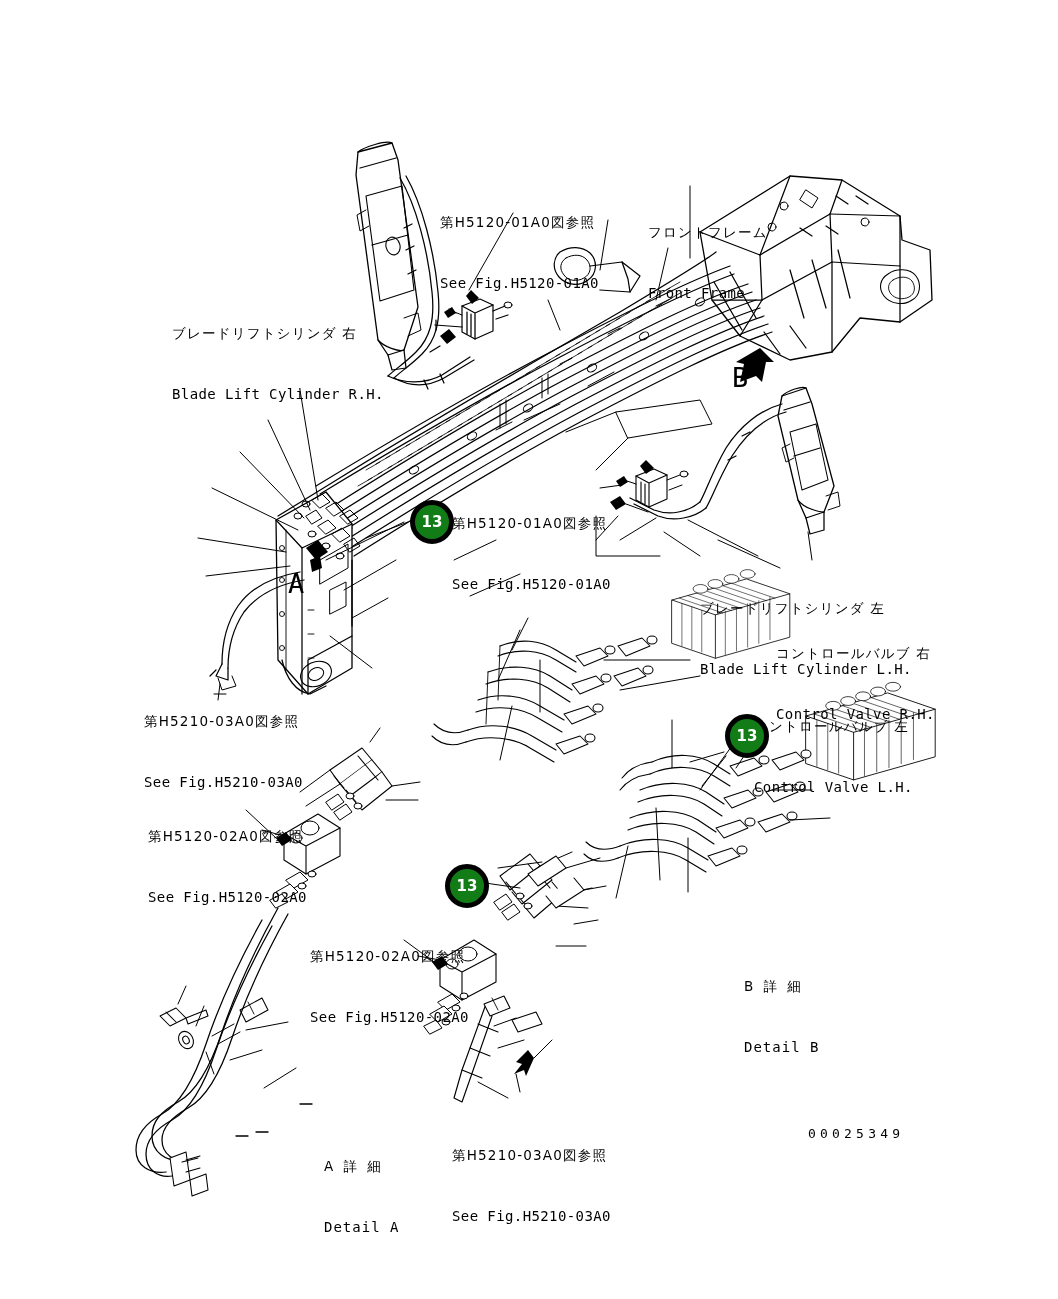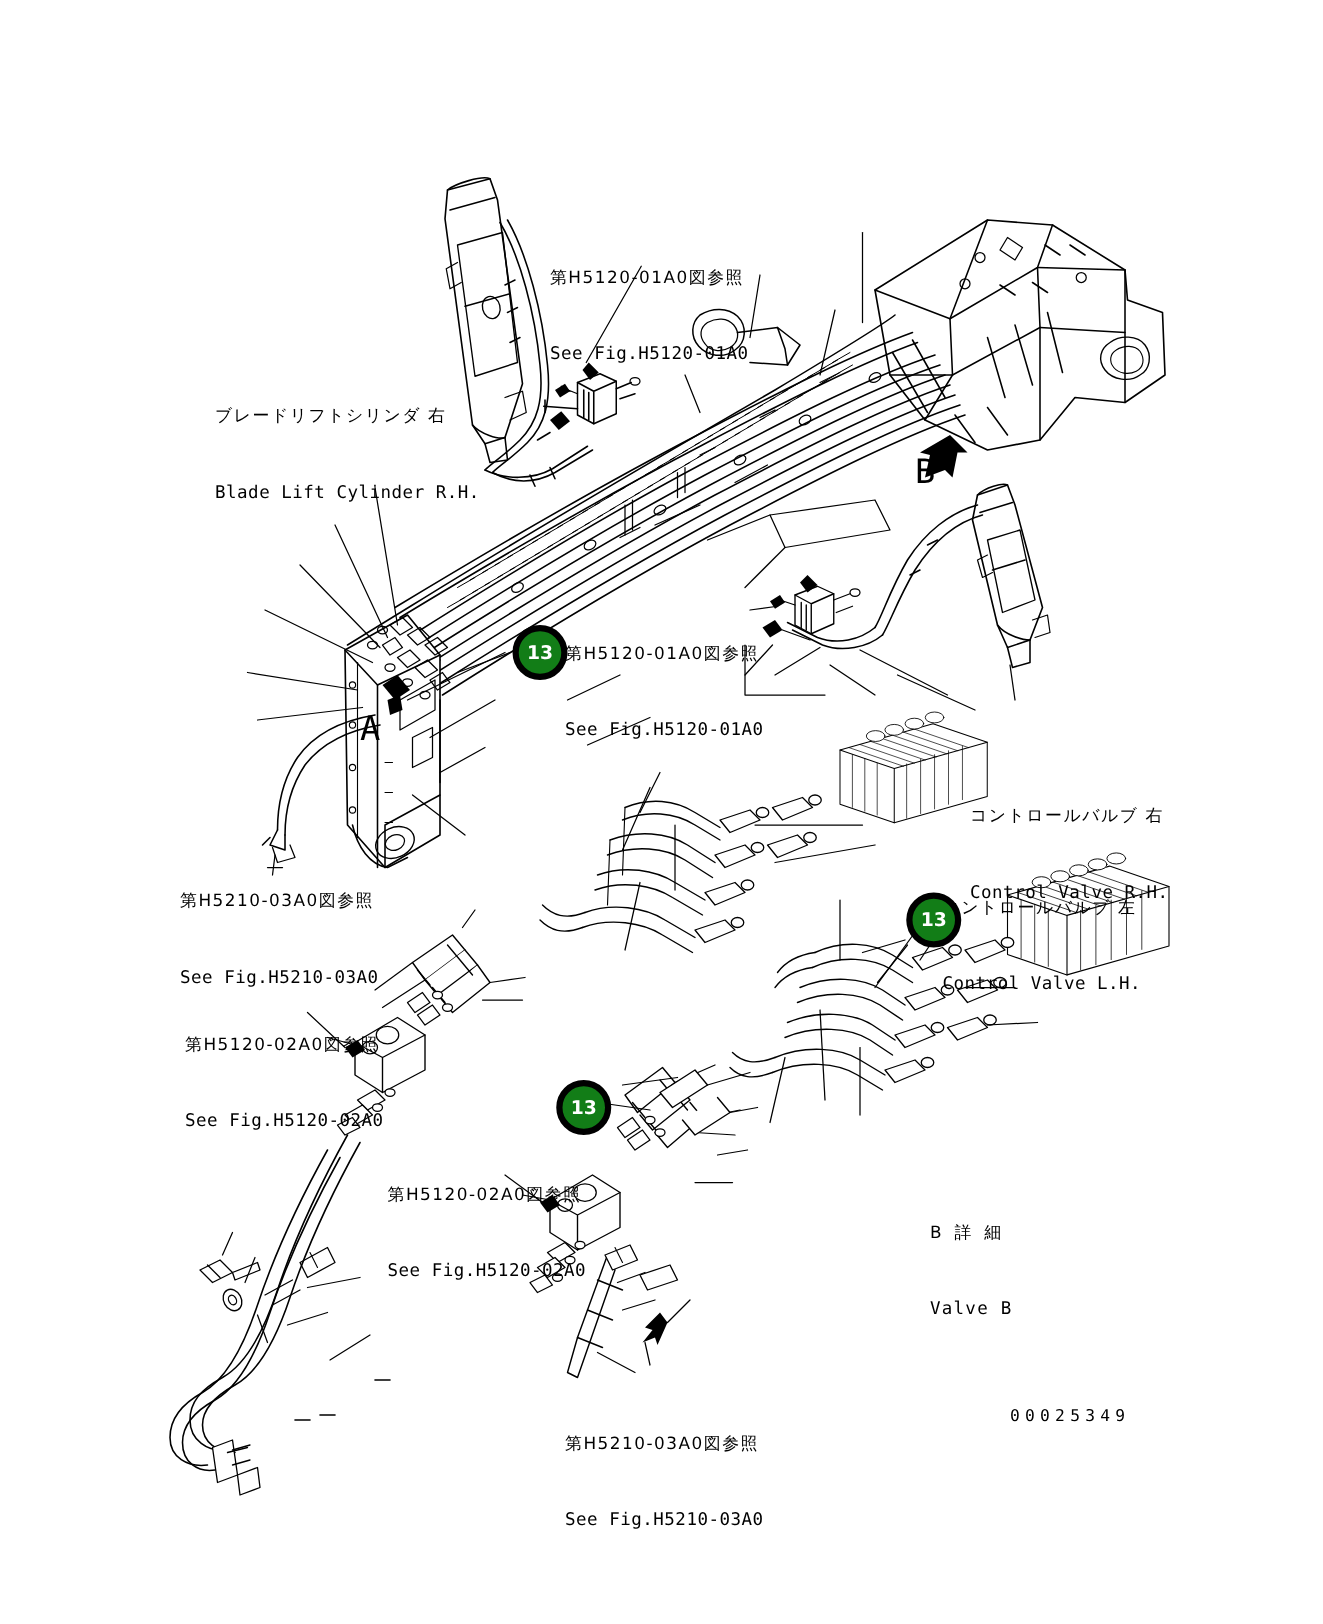--- a/index.html
+++ b/index.html
@@ -593,31 +593,39 @@
   <div class="lbl" style="left:172px; top:283px;">
     <span class="jp">ブレードリフトシリンダ 右</span>
     <span class="en">Blade Lift Cylinder R.H.</span>
   </div>
 
   <div class="lbl" style="left:440px; top:172px;">
     <span class="jp">第H5120-01A0図参照</span>
     <span class="en">See Fig.H5120-01A0</span>
   </div>
 
+  <div class="lbl" style="left:648px; top:182px;">
+    <span class="jp">フロントフレーム</span>
+    <span class="en">Front Frame</span>
+  </div>
 
   <div class="lbl" style="left:452px; top:473px;">
     <span class="jp">第H5120-01A0図参照</span>
     <span class="en">See Fig.H5120-01A0</span>
   </div>
 
   <div class="lbl" style="left:144px; top:671px;">
     <span class="jp">第H5210-03A0図参照</span>
     <span class="en">See Fig.H5210-03A0</span>
   </div>
 
+  <div class="lbl" style="left:700px; top:558px;">
+    <span class="jp">ブレードリフトシリンダ 左</span>
+    <span class="en">Blade Lift Cylinder L.H.</span>
+  </div>
 
   <div class="lbl" style="left:748px; top:603px;margin-left:28px;">
     <span class="jp">コントロールバルブ 右</span>
     <span class="en">Control Valve R.H.</span>
   </div>
 
   <div class="lbl" style="left:754px; top:676px;">
     <span class="jp">コントロールバルブ 左</span>
     <span class="en">Control Valve L.H.</span>
   </div>
@@ -630,24 +638,28 @@
   <div class="lbl" style="left:310px; top:906px;">
     <span class="jp">第H5120-02A0図参照</span>
     <span class="en">See Fig.H5120-02A0</span>
   </div>
 
   <div class="lbl" style="left:452px; top:1105px;">
     <span class="jp">第H5210-03A0図参照</span>
     <span class="en">See Fig.H5210-03A0</span>
   </div>
 
+  <div class="lbl detail-title center" style="left:324px; top:1116px;">
+    <span class="jp">A 詳 細</span>
+    <span class="en">Detail A</span>
+  </div>
 
   <div class="lbl detail-title center" style="left:744px; top:936px;">
     <span class="jp">B 詳 細</span>
-    <span class="en">Valve B</span>
+    <span class="en">Detail B</span>
   </div>
 
   <div class="sect-letter" style="left:288px; top:568px;">A</div>
   <div class="sect-letter" style="left:732px; top:362px;">B</div>
 
   <div class="drawing-no" style="left:808px; top:1126px;">00025349</div>
 
   <div id="callout-layer">
       <div class="callout" style="left: 410px; top: 500px; background: rgb(18, 125, 23); border: 5px solid rgb(0, 0, 0); color: rgb(255, 255, 255);">13</div>
       <div class="callout" style="left: 725px; top: 714px; background: rgb(18, 125, 23); border: 5px solid rgb(0, 0, 0); color: rgb(255, 255, 255);">13</div>

